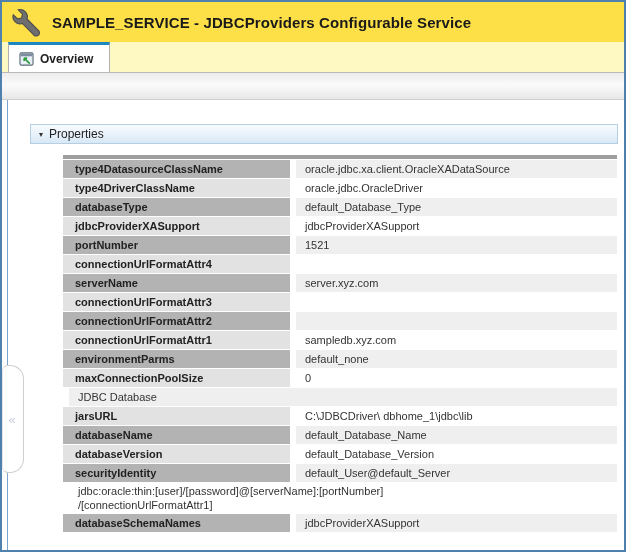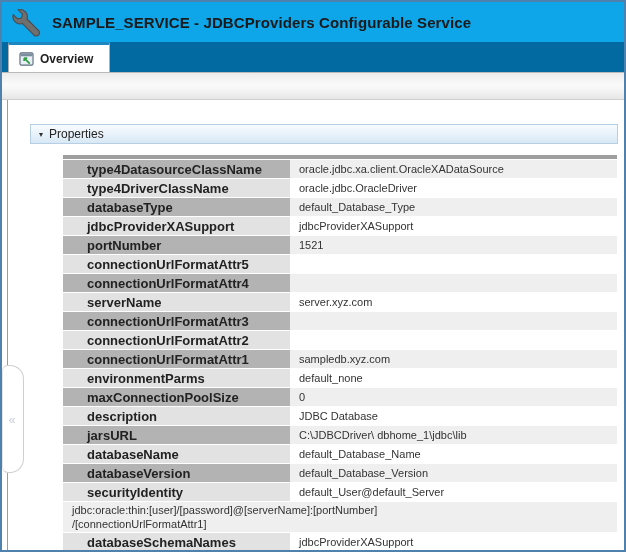--- a/index.html
+++ b/index.html
@@ -12,32 +12,32 @@
     border:2px solid #4f81ae;
     background:#fff;
     overflow:hidden;
   }
 
   
   .app-header{
     display:flex;align-items:center;
     height:40px;
     padding-left:6px;
-    background:#0ea5e9;
+    background:#fde047;
   }
   .wrench{width:38px;height:34px;flex:0 0 auto;}
   .app-title{
     font-size:15px;font-weight:bold;color:#1a1a1a;
     margin-left:6px;letter-spacing:0.1px;
   }
 
   
   .tab-row{
     height:30px;
-    background:#0369a1;
+    background:#fef9c3;
     border-bottom:1px solid #b9b9b9;
     padding-left:6px;
     display:flex;align-items:flex-end;
   }
   .tab{
     box-sizing:border-box;
     height:30px;
     display:inline-flex;align-items:center;
     padding:0 16px 0 10px;
     background:#fff;
@@ -116,27 +116,27 @@
   }
   .prop-row{
     display:flex;
     margin-bottom:1px;
   }
   .prop-label{
     box-sizing:border-box;
     width:227px;flex:0 0 227px;
     min-height:18px;
     display:flex;align-items:center;
-    padding-left:24px;
-    font-size:13px;font-weight:bold;color:#222;
+    padding-left:12px;
+    font-size:11px;font-weight:bold;color:#222;
   }
   .prop-value{
     box-sizing:border-box;
     flex:1;
-    margin-left:0;
+    margin-left:6px;
     min-height:18px;
     display:flex;align-items:center;
     padding:1px 4px 1px 9px;
     font-size:11px;color:#333;
     line-height:14px;
     white-space:pre-line;
   }
   .prop-row:nth-child(odd)  .prop-label{background:#b3b3b3;}
   .prop-row:nth-child(even) .prop-label{background:#e2e2e2;}
   .prop-row:nth-child(odd)  .prop-value{background:#efefef;}
@@ -197,24 +197,20 @@
           </div>
           <div class="prop-row">
             <div class="prop-label">jdbcProviderXASupport</div>
             <div class="prop-value">jdbcProviderXASupport</div>
           </div>
           <div class="prop-row">
             <div class="prop-label">portNumber</div>
             <div class="prop-value">1521</div>
           </div>
           <div class="prop-row">
-            <div class="prop-label">connectionUrlFormatAttr5</div>
-            <div class="prop-value"></div>
-          </div>
-          <div class="prop-row">
             <div class="prop-label">connectionUrlFormatAttr4</div>
             <div class="prop-value"></div>
           </div>
           <div class="prop-row">
             <div class="prop-label">serverName</div>
             <div class="prop-value">server.xyz.com</div>
           </div>
           <div class="prop-row">
             <div class="prop-label">connectionUrlFormatAttr3</div>
             <div class="prop-value"></div>
@@ -229,21 +225,20 @@
           </div>
           <div class="prop-row">
             <div class="prop-label">environmentParms</div>
             <div class="prop-value">default_none</div>
           </div>
           <div class="prop-row">
             <div class="prop-label">maxConnectionPoolSize</div>
             <div class="prop-value">0</div>
           </div>
           <div class="prop-row">
-            <div class="prop-label">description</div>
             <div class="prop-value">JDBC Database</div>
           </div>
           <div class="prop-row">
             <div class="prop-label">jarsURL</div>
             <div class="prop-value">C:\JDBCDriver\ dbhome_1\jdbc\lib</div>
           </div>
           <div class="prop-row">
             <div class="prop-label">databaseName</div>
             <div class="prop-value">default_Database_Name</div>
           </div>

